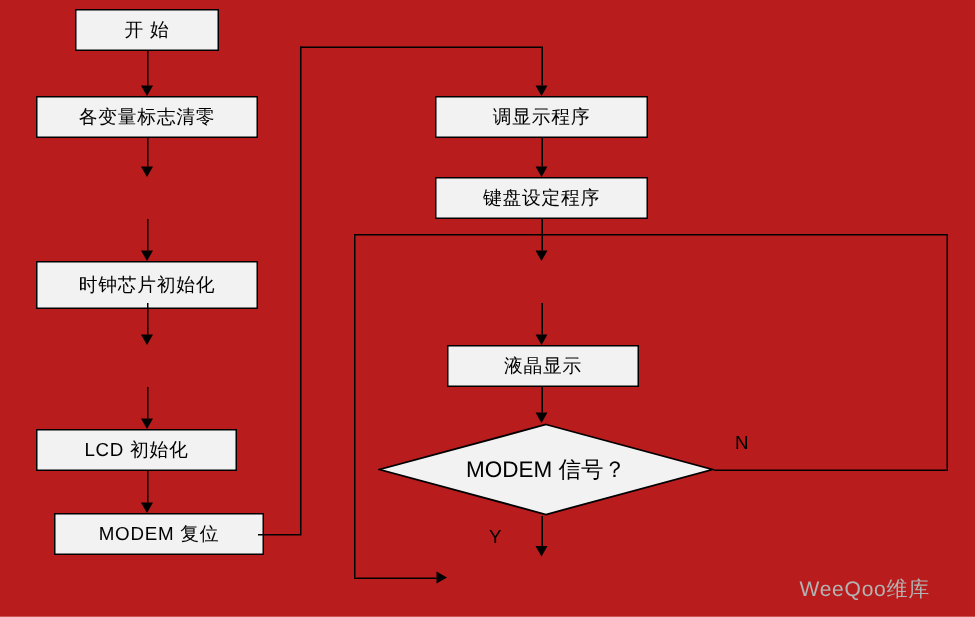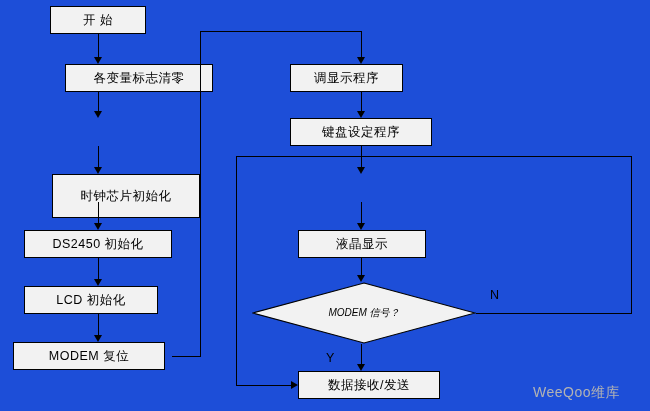--- a/index.html
+++ b/index.html
@@ -7,21 +7,21 @@
     padding: 0;
   }
   body {
     font-family: "Liberation Sans", sans-serif;
     background: #ffffff;
   }
   #canvas {
     position: relative;
     width: 650px;
     height: 411px;
-    background: #1d4ed8;
+    background: #b91c1c;
     overflow: hidden;
     text-align: right;
   }
   .node {
     position: absolute;
     box-sizing: border-box;
     background: #f2f2f2;
     border: 1px solid #000000;
     display: flex;
     align-items: center;
@@ -39,25 +39,24 @@
   }
   .diamond-shape {
     position: absolute;
     left: 0;
     top: 0;
     width: 100%;
     height: 100%;
   }
   .diamond-label {
     position: relative;
-    font-size: 10px;
+    font-size: 15px;
     color: #000000;
     white-space: nowrap;
     z-index: 2;
-    font-style: italic;
   }
   .line {
     position: absolute;
     background: #000000;
   }
   .hline { height: 1px; }
   .vline { width: 1px; }
   .arrow-down {
     position: absolute;
     width: 0;
@@ -90,57 +89,51 @@
 </style>
 </head>
 <body>
 
 <div id="canvas">
 
   <div class="node" style="left:50px; top:6px; width:96px; height:28px;">
     <span>开  始</span>
   </div>
 
-  <div class="node" style="left:24px; top:64px; width:148px; height:28px;margin-left:41px;">
+  <div class="node" style="left:24px; top:64px; width:148px; height:28px;">
     <span>各变量标志清零</span>
   </div>
 
 
-  <div class="node" style="left:24px; top:174px; width:148px; height:44px;margin-left:28px;">
+  <div class="node" style="left:24px; top:174px; width:148px; height:32px;">
     <span>时钟芯片初始化</span>
   </div>
 
-  <div class="node" style="left:24px; top:230px; width:148px; height:28px;">
-    <span>DS2450 初始化</span>
-  </div>
 
   <div class="node" style="left:24px; top:286px; width:134px; height:28px;">
     <span>LCD 初始化</span>
   </div>
 
-  <div class="node" style="left:13px; top:342px; width:152px; height:28px;">
+  <div class="node" style="left:36px; top:342px; width:140px; height:28px;">
     <span>MODEM 复位</span>
   </div>
 
-  <div class="node" style="left:290px; top:64px; width:113px; height:28px;">
+  <div class="node" style="left:290px; top:64px; width:142px; height:28px;">
     <span>调显示程序</span>
   </div>
 
   <div class="node" style="left:290px; top:118px; width:142px; height:28px;">
     <span>键盘设定程序</span>
   </div>
 
 
   <div class="node" style="left:298px; top:230px; width:128px; height:28px;">
     <span>液晶显示</span>
   </div>
 
-  <div class="node" style="left:298px; top:371px; width:142px; height:28px;">
-    <span>数据接收/发送</span>
-  </div>
 
   <div class="diamond-wrap" style="left:252px; top:282px; width:224px; height:62px;">
     <svg class="diamond-shape" viewBox="0 0 224 62" preserveAspectRatio="none">
       <polygon points="112,1 223,31 112,61 1,31" fill="#f2f2f2" stroke="#000000" stroke-width="1.2"></polygon>
     </svg>
     <span class="diamond-label">MODEM 信号？</span>
   </div>
 
   <div class="line vline" style="left:98px; top:34px; height:23px;"></div>
   <div class="arrow-down" style="left:94px; top:57px;"></div>

